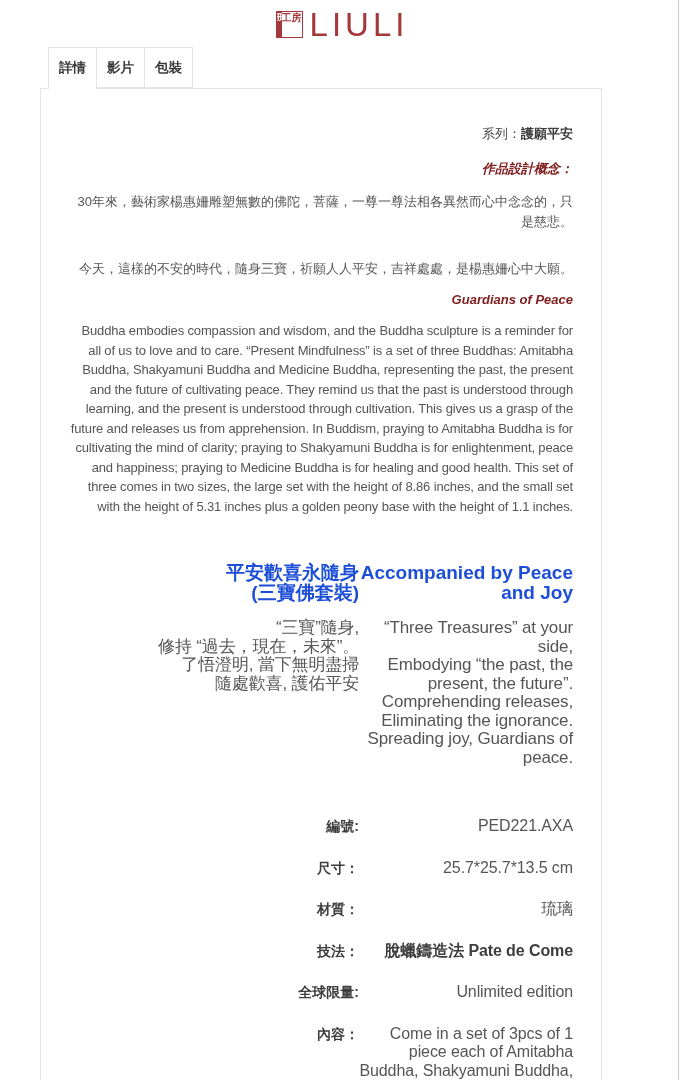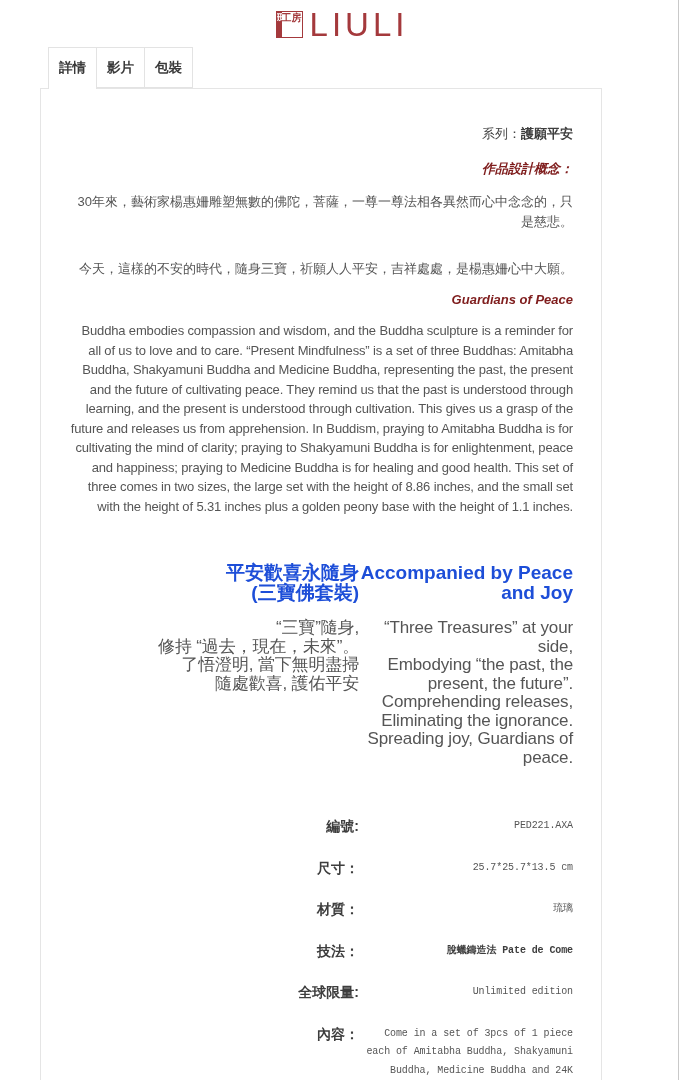--- a/index.html
+++ b/index.html
@@ -66,21 +66,21 @@
   .col-left { width:290px; flex-shrink:0; }
   .col-right { flex:1; }
   .poem-title { font-weight:700; color:#1d4ed8; font-size:19px; line-height:20px; }
   .poem-body { margin-top:16px; font-size:17px; line-height:18.5px; letter-spacing:-0.15px; }
   .block { display:block; }
 
   
   .specs { margin-top:50px; }
   .spec-row { display:flex; margin-bottom:23px; }
   .spec-label { width:290px; flex-shrink:0; font-size:14px; line-height:18.5px; font-weight:700; color:#3d3d3d; }
-  .spec-value { flex:1; font-size:10px; line-height:18.5px; color:#555555; letter-spacing:-0.1px;font-family:Liberation Mono, monospace; }
+  .spec-value { flex:1; font-size:16px; line-height:18.5px; color:#555555; letter-spacing:-0.1px; }
   .spec-value.bold { font-weight:700; color:#3d3d3d; }
 
   .note { margin-top:18px; font-size:13px; color:#555555; }
 </style>
 </head>
 <body>
 
 <div class="page">
 
   <div class="right-edge"></div>

